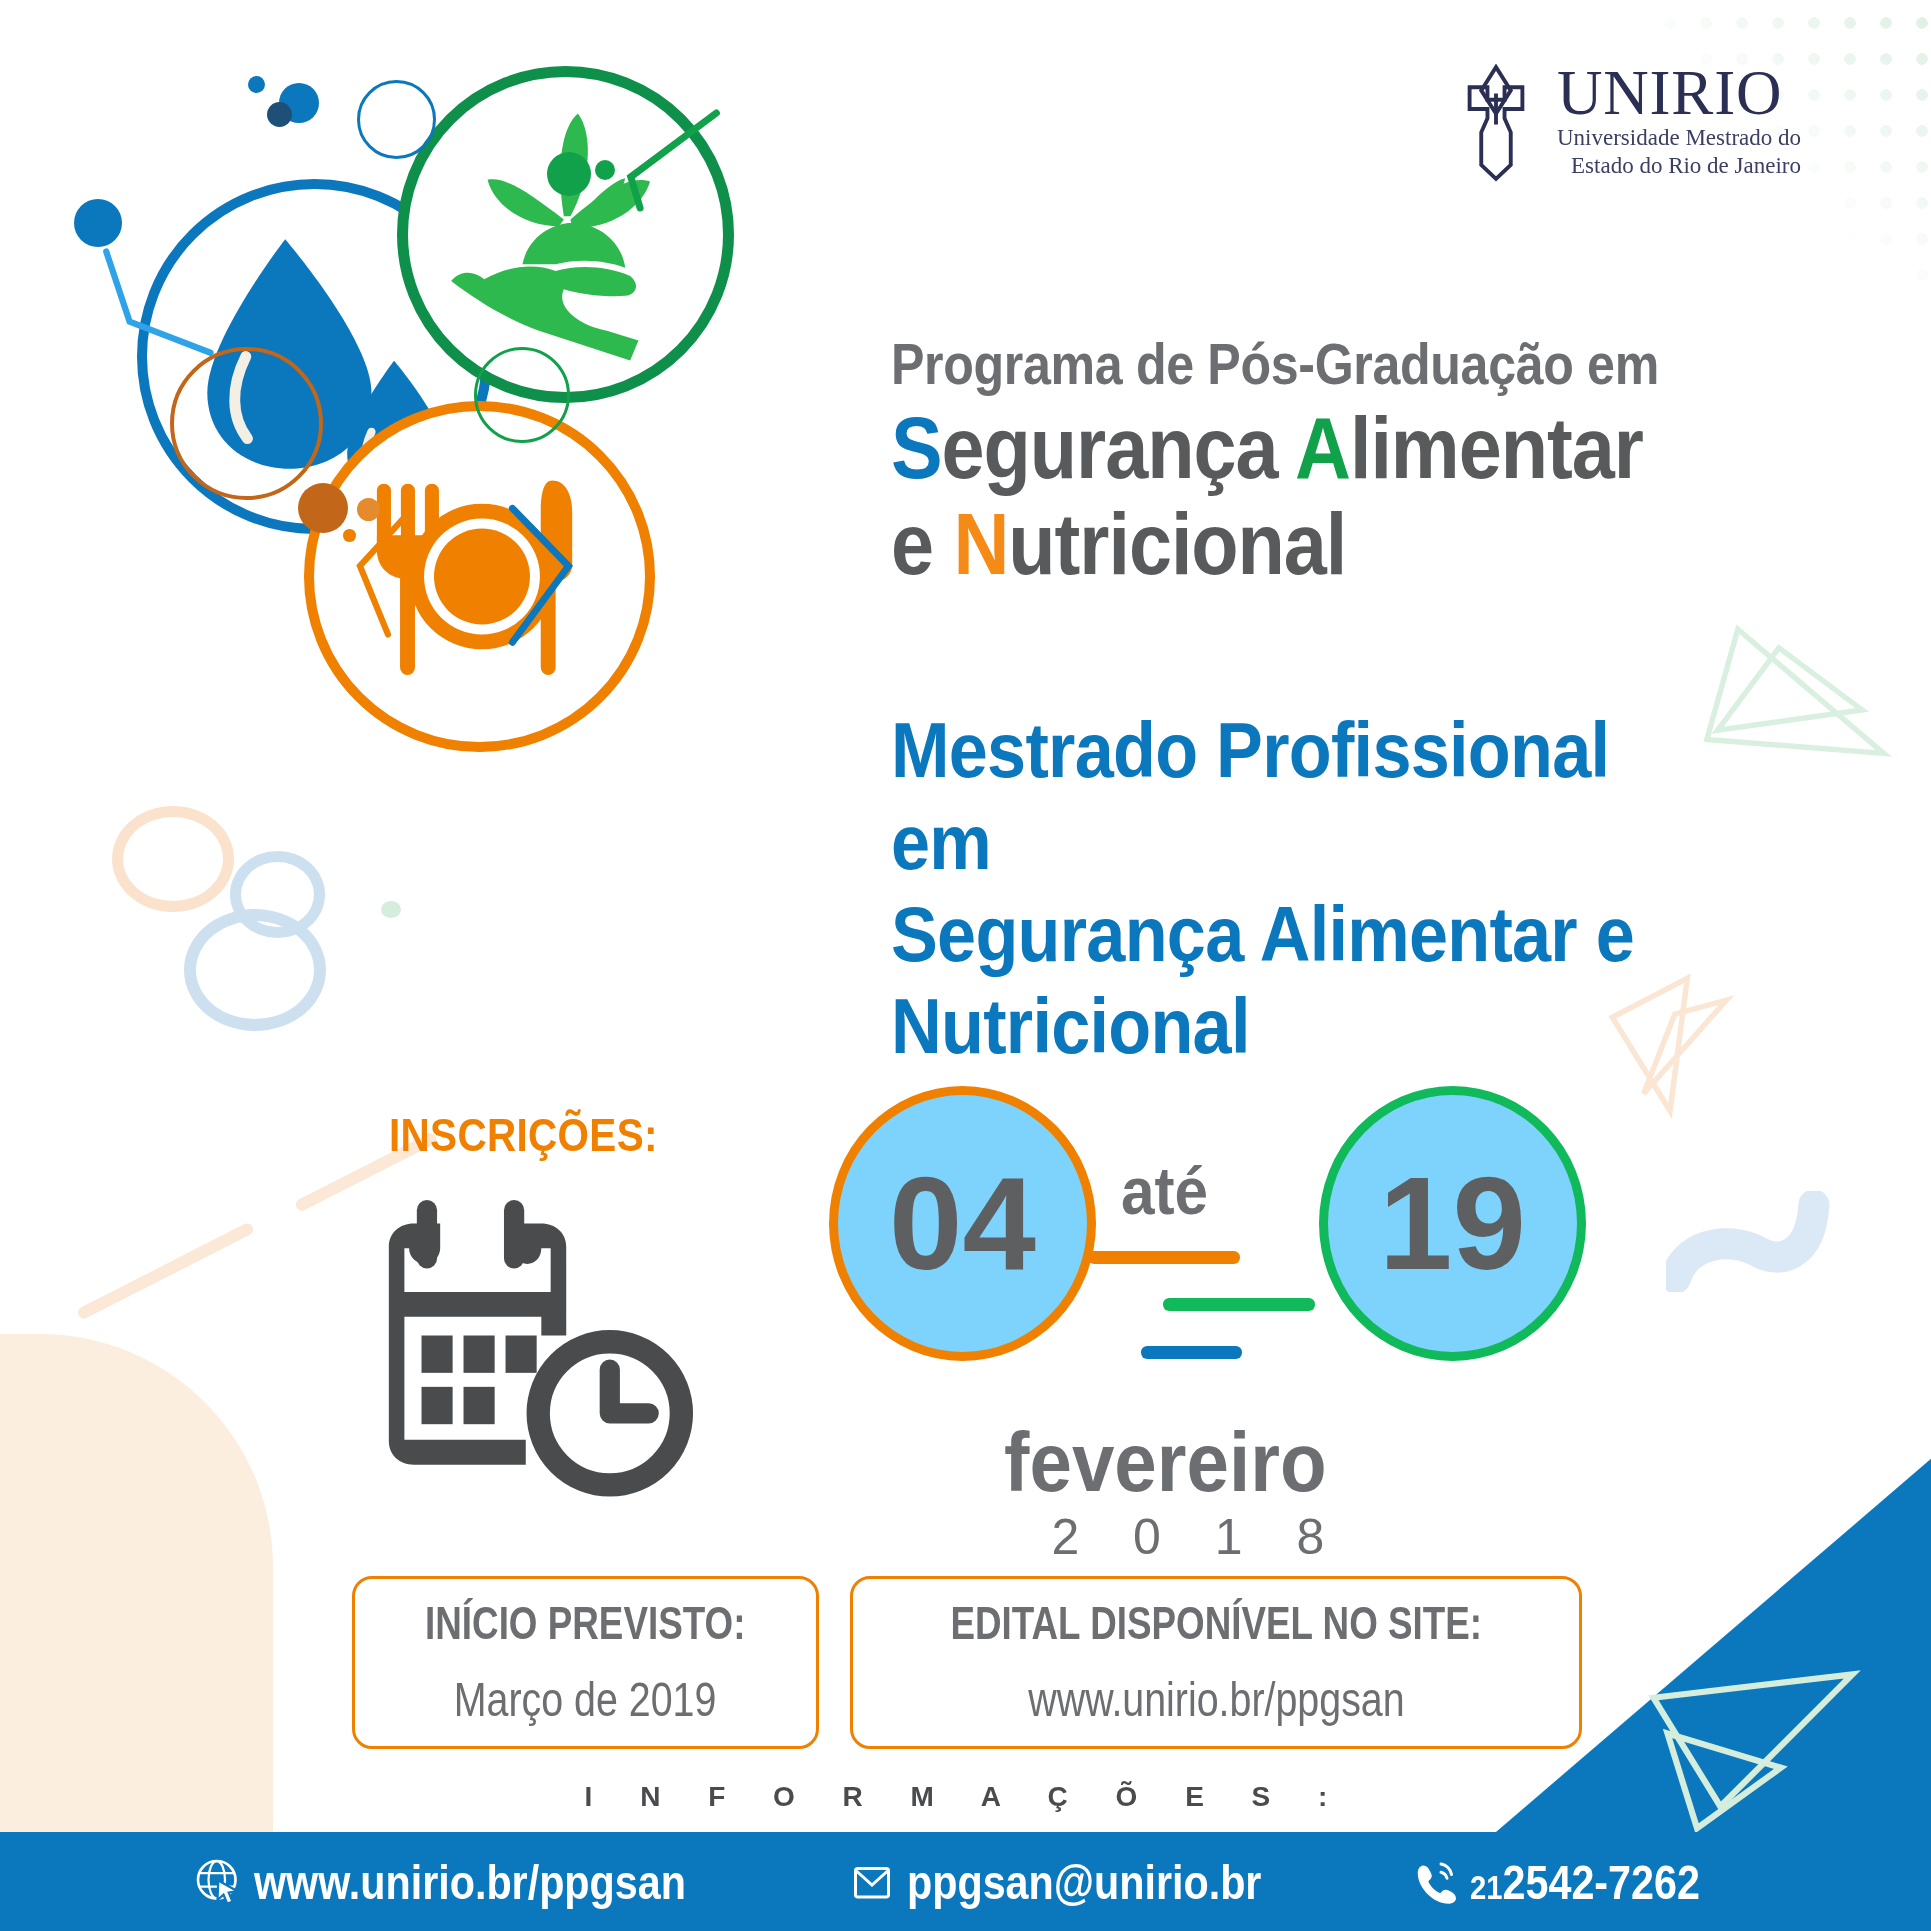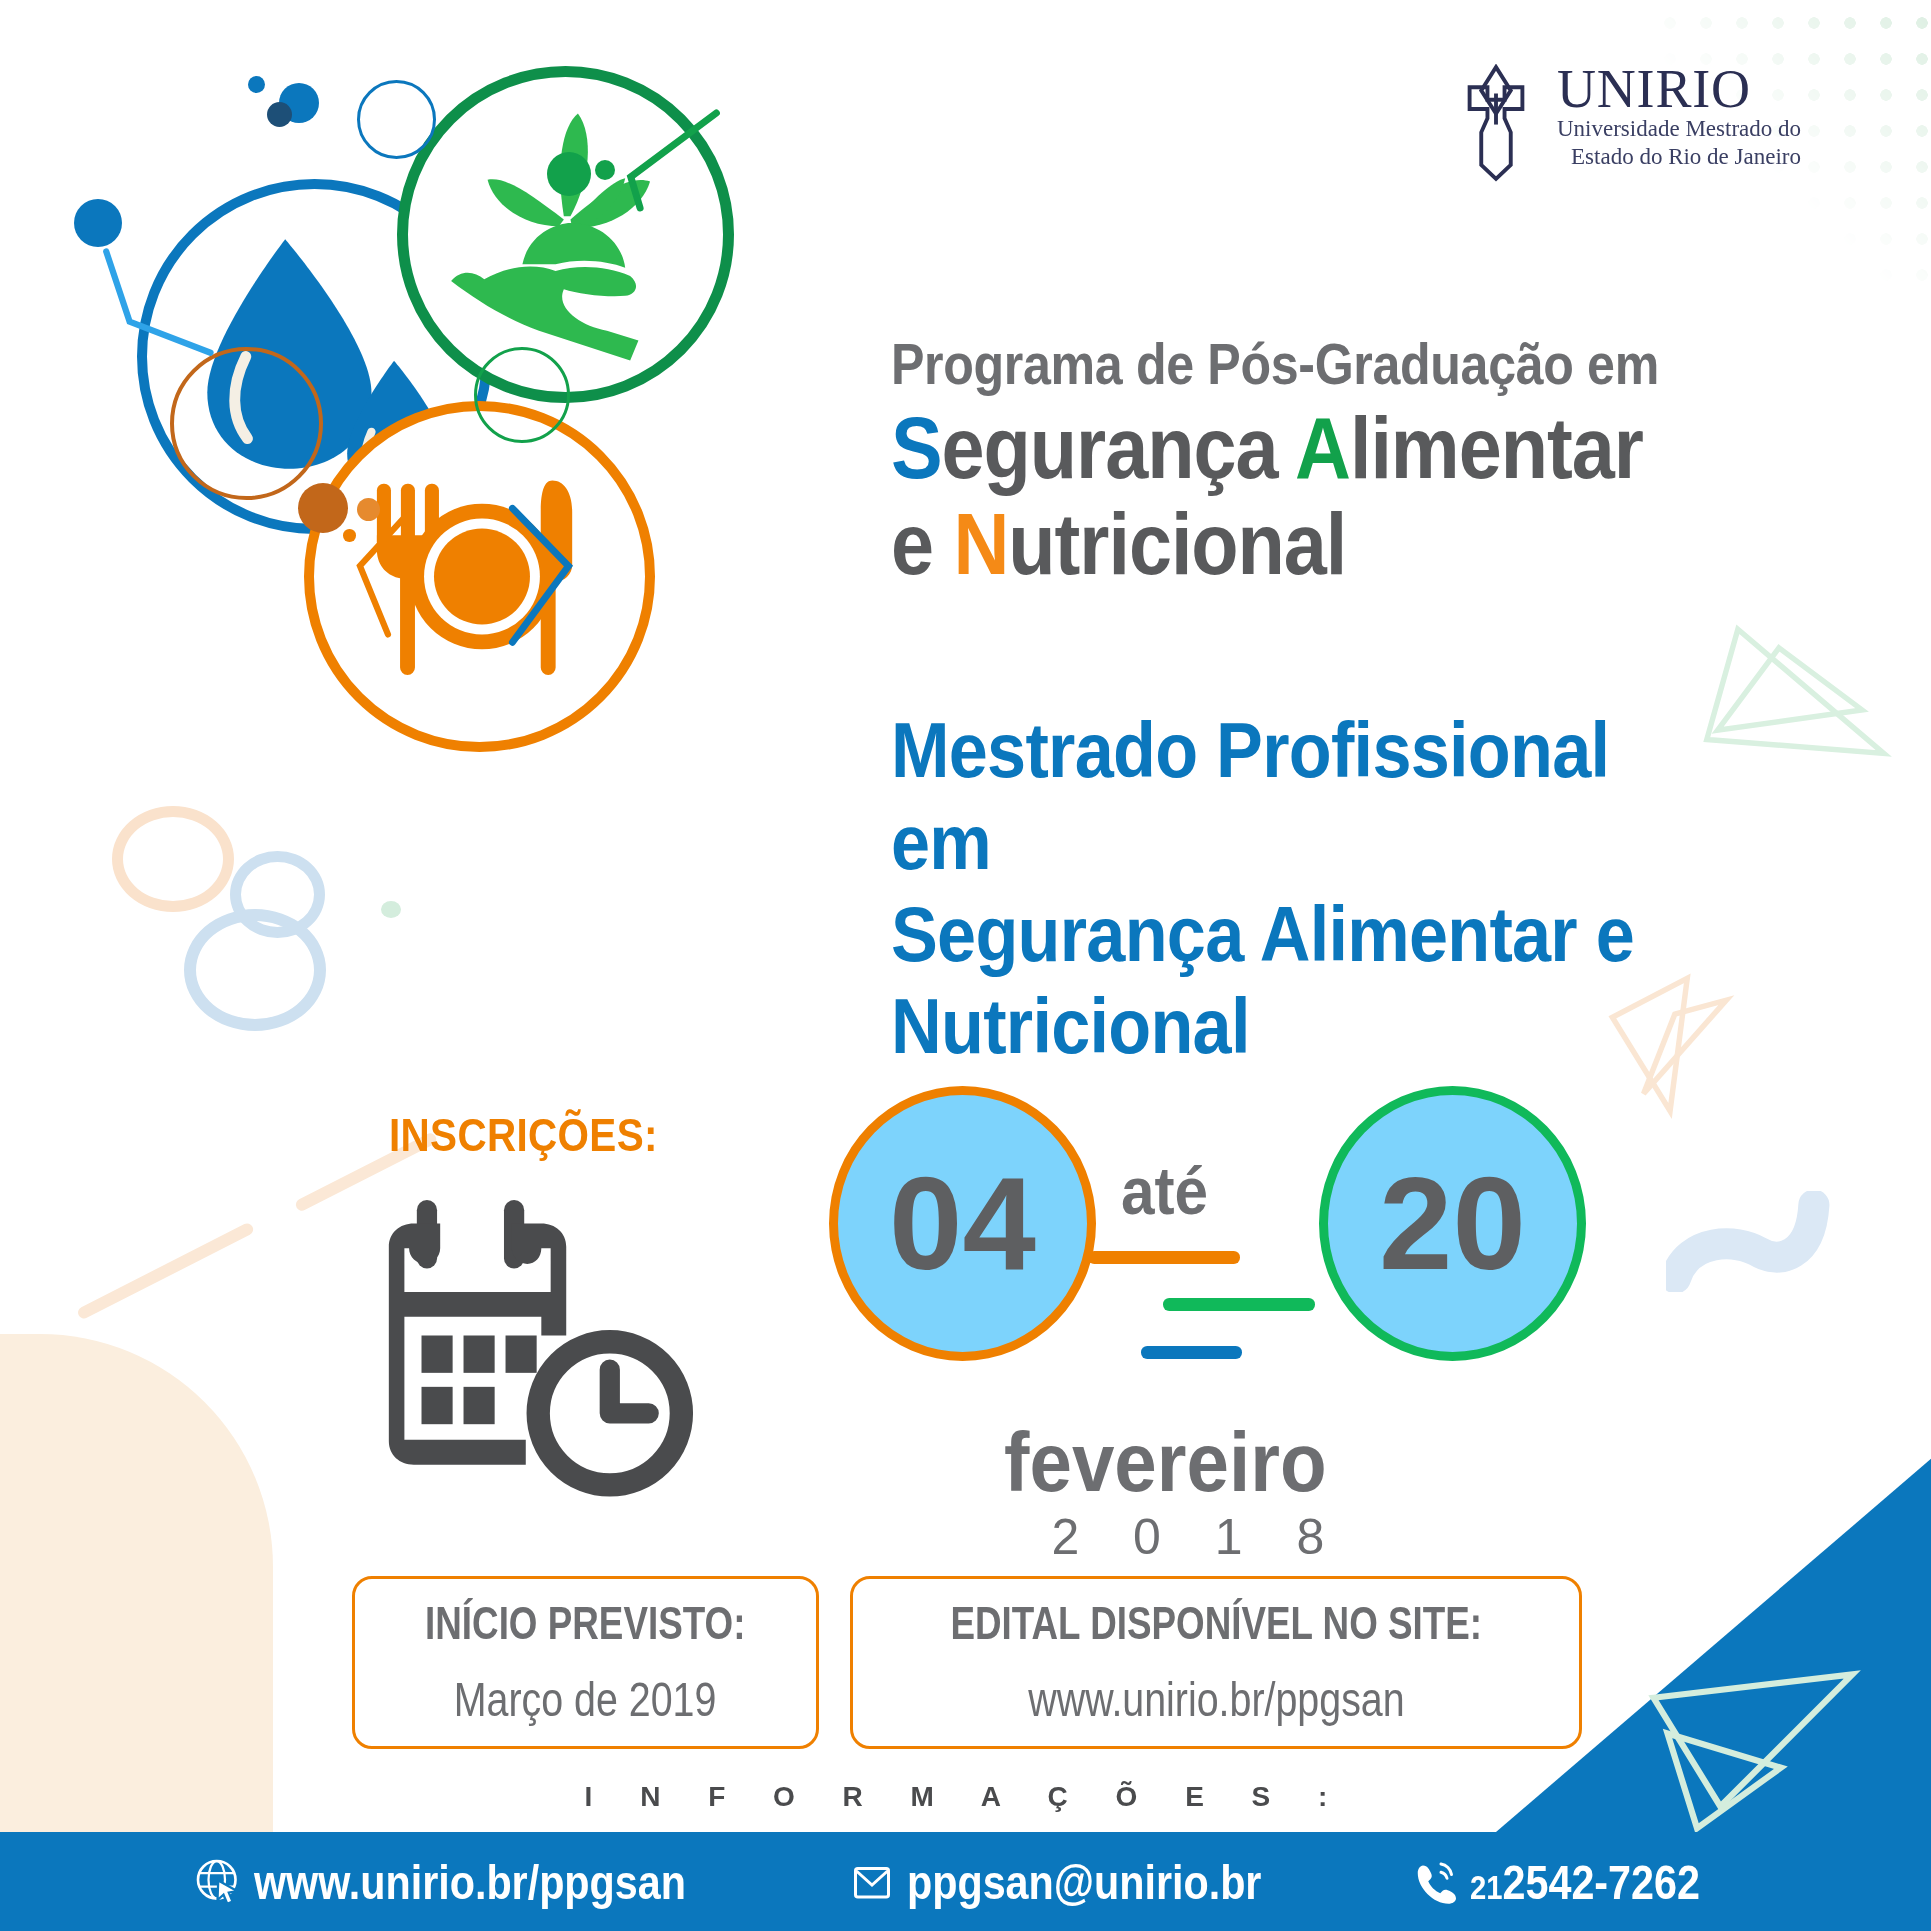--- a/index.html
+++ b/index.html
@@ -137,21 +137,21 @@
     font-family:"Liberation Sans Narrow","Liberation Sans",sans-serif;
     transform:scaleX(.86);transform-origin:left center;
   }
   .ftext .ddd{font-size:34px;}
   .ficon{width:48px;height:48px;flex:0 0 auto;}
   
   #logo{position:absolute;right:131px;top:64px;display:flex;align-items:flex-start;gap:12.5px;}
   #logomark{width:98px;height:118px;flex:0 0 auto;}
   #logotext{display:flex;flex-direction:column;}
   #logoword{
-    font-family:"Liberation Serif",serif;font-size:54px;color:#2b2f53;
+    font-family:"Liberation Serif",serif;font-size:63px;color:#2b2f53;
     line-height:.95;letter-spacing:0.8px;
   }
   .logosub{
     font-family:"Liberation Serif",serif;font-size:23px;color:#3a3f63;
     line-height:1.22;text-align:right;
   }
 </style>
 </head>
 <body>
 
@@ -297,21 +297,21 @@
     <rect x="106" y="196" width="40" height="48" fill="#4a4b4d"></rect>
     <rect x="160" y="196" width="40" height="48" fill="#4a4b4d"></rect>
     <rect x="52" y="262" width="40" height="48" fill="#4a4b4d"></rect>
     <rect x="106" y="262" width="40" height="48" fill="#4a4b4d"></rect>
     <circle cx="294" cy="296" r="92" fill="none" stroke="#4a4b4d" stroke-width="30"></circle>
     <path d="M294 240 V296 H344" fill="none" stroke="#4a4b4d" stroke-width="26" stroke-linecap="round" stroke-linejoin="round"></path>
   </svg>
 
   <div class="datecirc" id="d04">04</div>
   <div id="ate">até</div>
-  <div class="datecirc" id="d18">20</div>
+  <div class="datecirc" id="d18">19</div>
 
   <div class="deco stripe" style="left:1088px;top:1251px;width:152px;height:12.5px;background:#ef8000;"></div>
   <div class="deco stripe" style="left:1163px;top:1298px;width:152px;height:12.5px;background:#10b95a;"></div>
   <div class="deco stripe" style="left:1141px;top:1346px;width:101px;height:12.5px;background:#0b77bd;"></div>
 
   <div id="mesano">
     <div id="mesnome">fevereiro</div>
     <div id="ano">2 0 1 8</div>
   </div>
 

